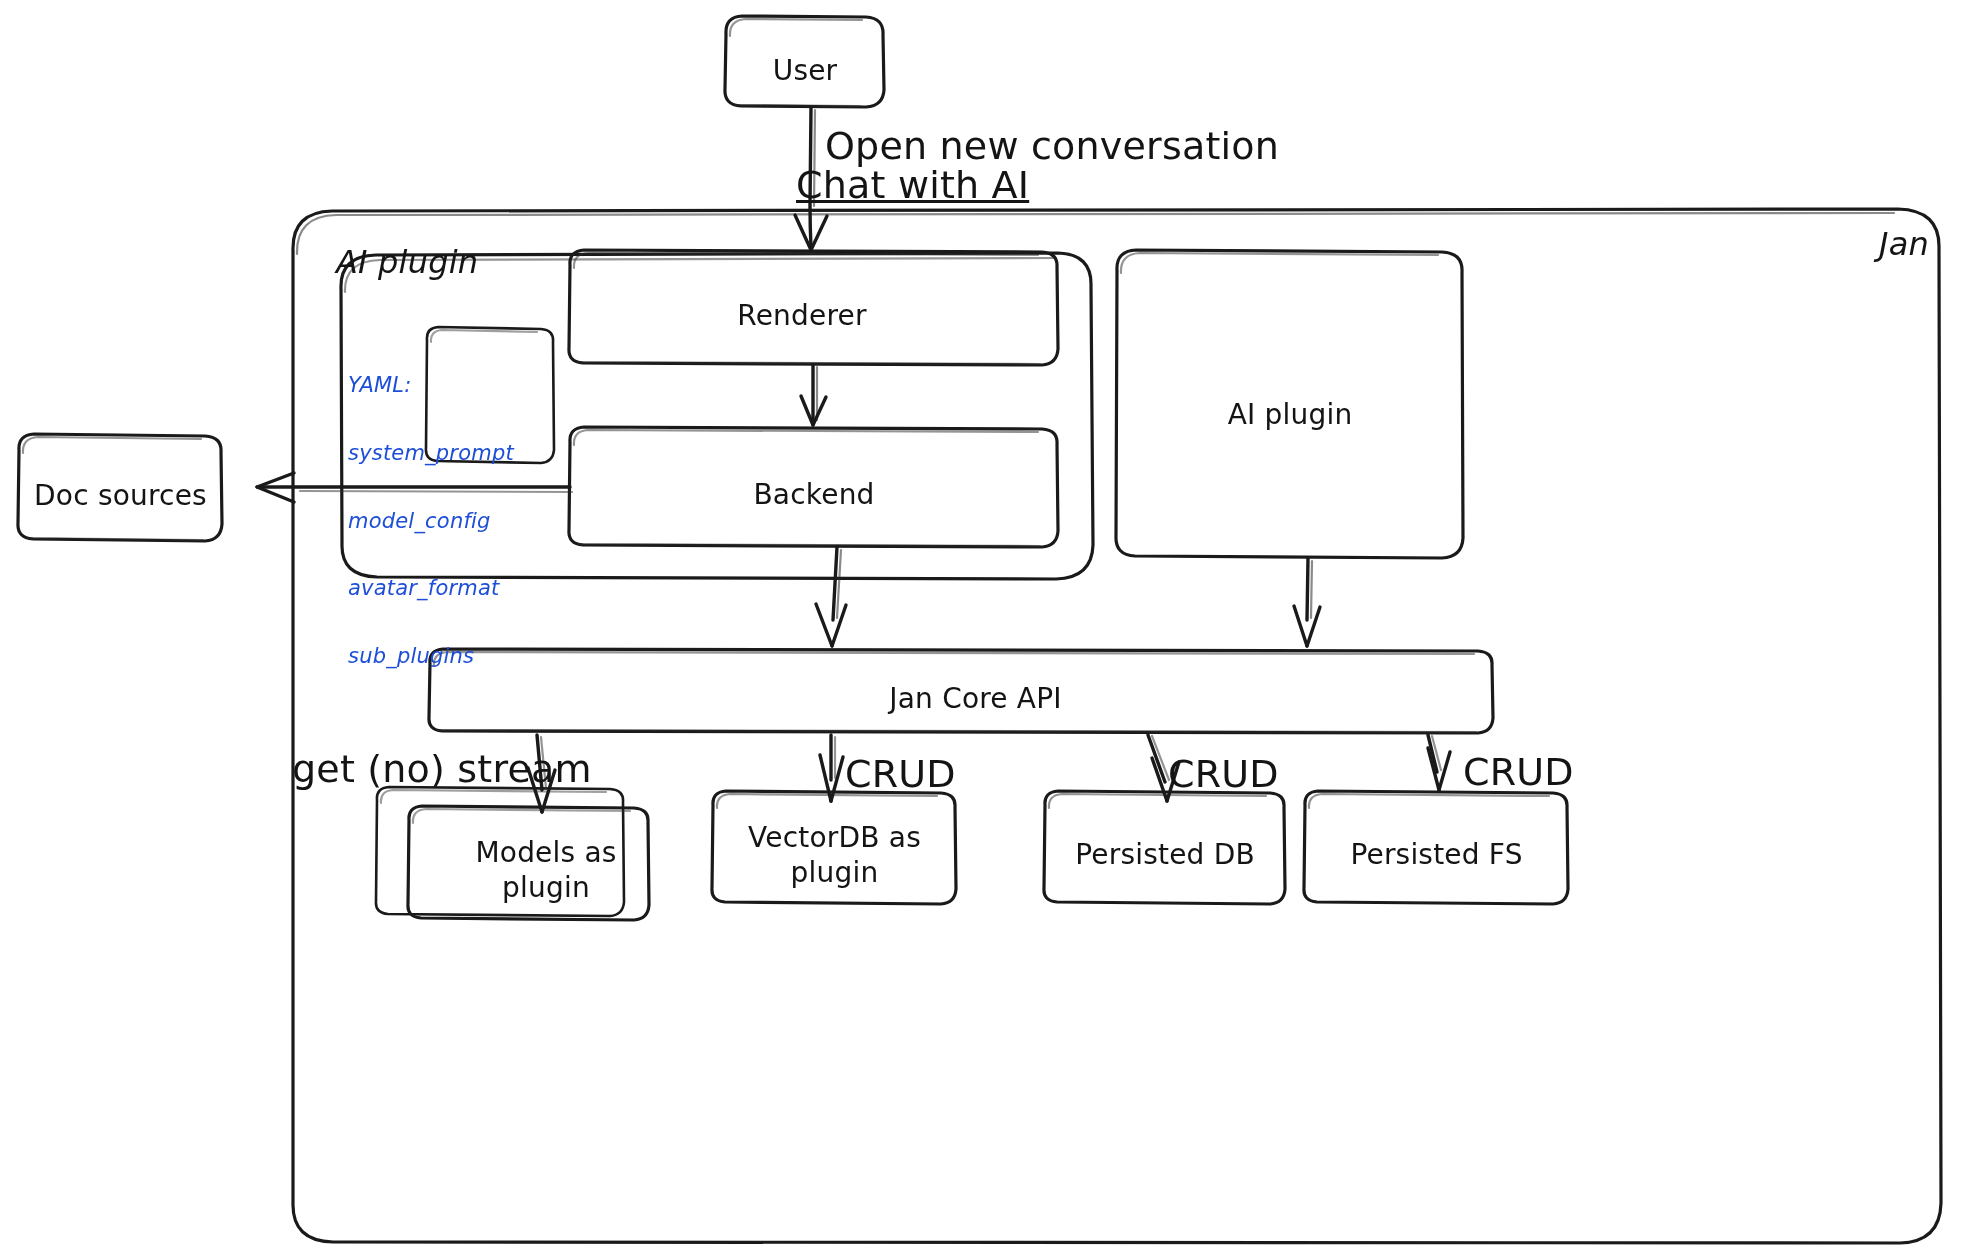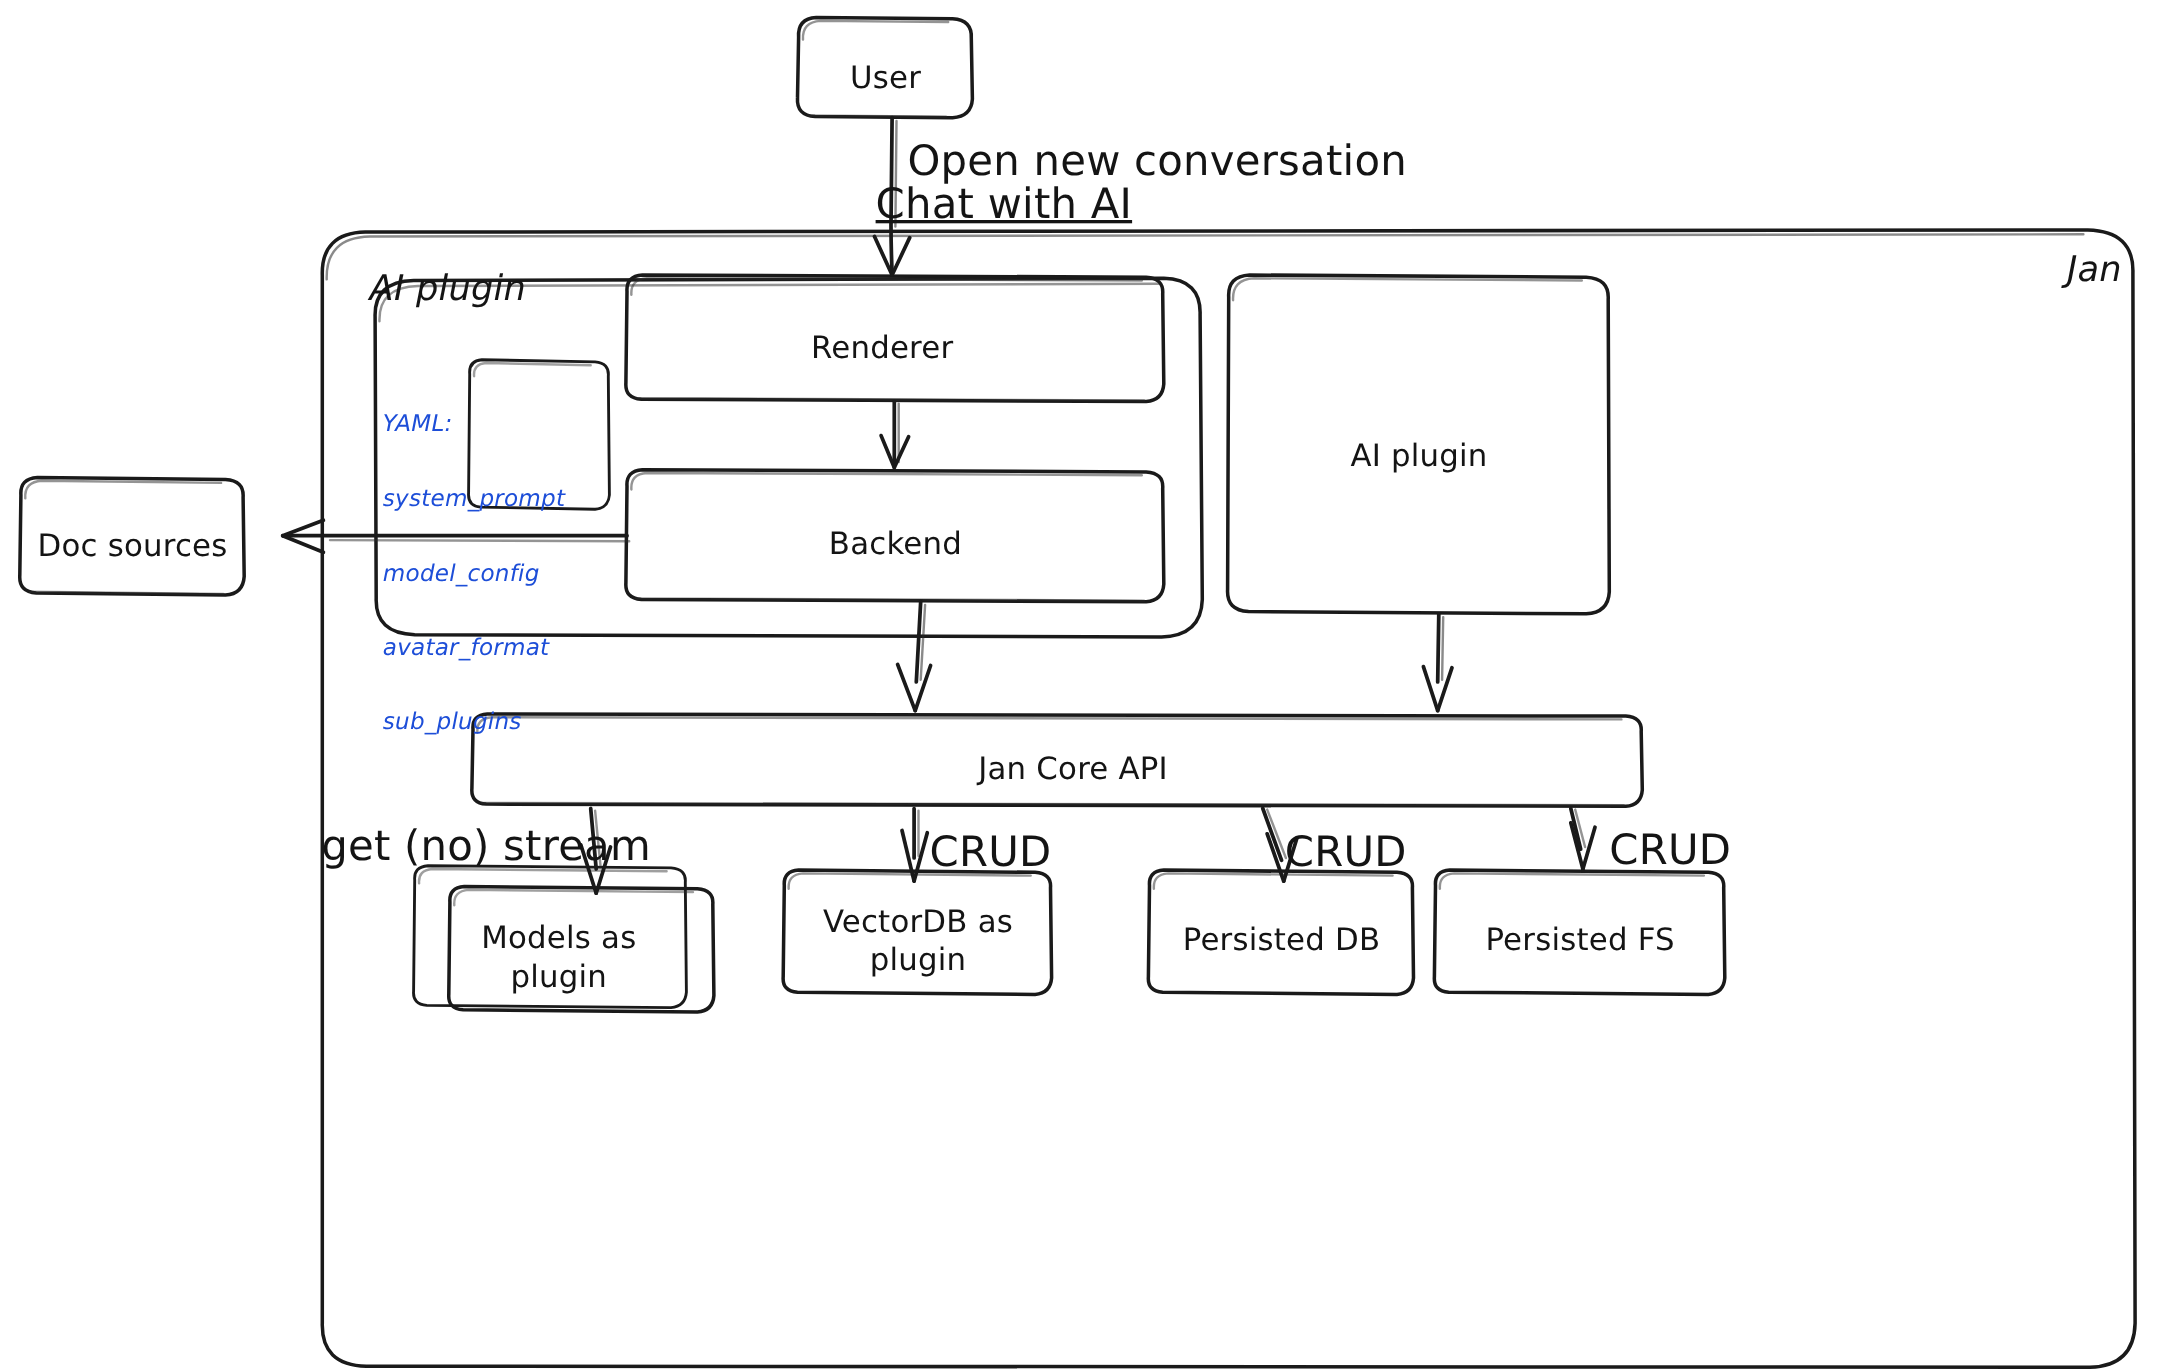--- a/index.html
+++ b/index.html
@@ -246,21 +246,21 @@
 </div>
 
 <div class="lbl edge-label" style="left:292px; top:747px;">get (no) stream</div>
 
 <div class="lbl edge-label" style="left:845px; top:752px;">CRUD</div>
 
 <div class="lbl edge-label" style="left:1168px; top:752px;">CRUD</div>
 
 <div class="lbl edge-label" style="left:1463px; top:750px;">CRUD</div>
 
-<div class="node lbl" style="left:388px; top:820px; width:240px; height:100px;">
+<div class="node lbl" style="left:426px; top:820px; width:240px; height:100px;">
   <span style="white-space:pre-line;">Models as
 plugin</span>
 </div>
 
 <div class="node lbl" style="left:713px; top:805px; width:243px; height:99px;">
   <span style="white-space:pre-line;">VectorDB as
 plugin</span>
 </div>
 
 <div class="node lbl" style="left:1045px; top:805px; width:240px; height:99px;">

